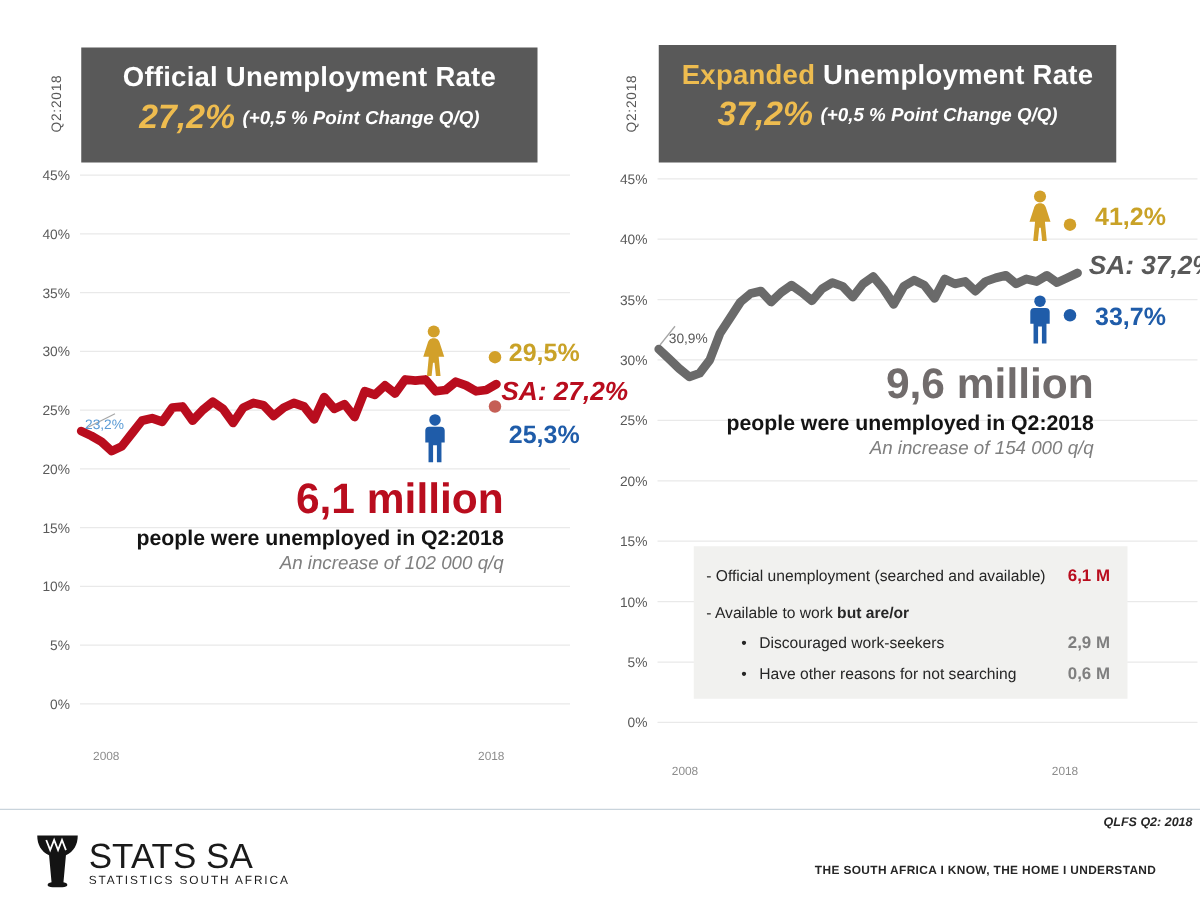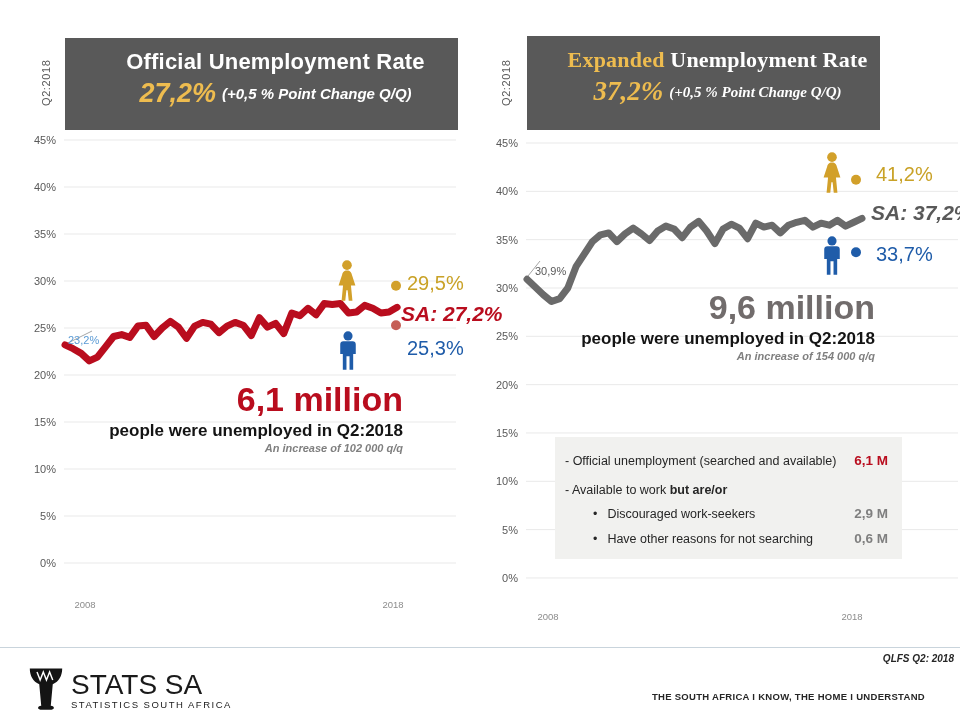--- a/index.html
+++ b/index.html
@@ -1,36 +1,36 @@
 <!DOCTYPE html>
 <html style="--red: #b90d1e; --gold: #c9a227; --goldb: #eebc4f; --goldi: #d2a02a; --blue: #1f5ca9; --lblue: #5b9bd5; --dkgray: #595959; --graytxt: #716c6c;"><head>
 <meta charset="utf-8">
 <style>
   html,body{margin:0;padding:0;background:#ffffff;}
   .slide{position:relative;width:960px;height:720px;background:#fff;overflow:hidden;
          font-family:"Liberation Sans",sans-serif;}
   .vlabel{position:absolute;font-size:11px;color:#595959;letter-spacing:.6px;
           transform:rotate(-90deg);transform-origin:0 0;white-space:nowrap;}
-  .hdr{position:absolute;background:var(--dkgray);color:#fff;text-align:center;padding-left:28px;}
+  .hdr{position:absolute;background:var(--dkgray);color:#fff;text-align:center;}
   .hdr .t1{font-size:22px;font-weight:bold;margin-top:11px;letter-spacing:.2px;}
   .hdr .t2{font-size:15px;font-weight:bold;font-style:italic;margin-top:3px;}
   .hdr .rate{font-size:27px;font-weight:bold;font-style:italic;color:var(--goldb);
              vertical-align:-3px;margin-right:6px;}
   .gold-word{color:var(--goldb);}
   .chart{position:absolute;}
   .chart svg{position:absolute;left:0;top:0;}
   .ann{position:absolute;white-space:nowrap;}
-  .val{font-size:20px;font-weight:normal;}
+  .val{font-size:20px;font-weight:bold;}
   .sa{font-size:21px;font-weight:bold;font-style:italic;}
   .tiny{font-size:11px;margin-top:19px;}
   .person{position:absolute;}
   .million{position:absolute;text-align:right;}
   .m1{font-size:34px;font-weight:bold;line-height:1.05;}
   .m2{font-size:17px;font-weight:bold;color:#141414;margin-top:3px;}
-  .m3{font-size:11px;font-weight:bold;font-style:italic;color:#7f7f7f;margin-top:1px;}
+  .m3{font-size:15px;font-weight:normal;font-style:italic;color:#7f7f7f;margin-top:1px;}
   .tbl{position:absolute;width:347px;}
   .tbl .th{background:var(--dkgray);color:#fff;font-size:12.5px;height:30px;line-height:30px;
            padding-left:13px;}
   .tbl .tb{background:#f1f1ef;padding:8px 14px 13px 10px;}
   .trow{display:flex;justify-content:space-between;align-items:baseline;
         font-size:12.5px;color:#262626;}
   .trow .v{font-size:13.5px;font-weight:bold;color:#7f7f7f;}
   .trow .v.red{color:var(--red);}
   .indent{padding-left:28px;}
   .bullet{margin-right:10px;}
@@ -114,21 +114,21 @@
 
     <div class="million" style="left:60px;top:252px;width:343px;">
       <div class="m1" style="color:var(--red);">6,1 million</div>
       <div class="m2">people were unemployed in Q2:2018</div>
       <div class="m3">An increase of 102 000 q/q</div>
     </div>
   </div>
 
   <div class="vlabel" style="left:500px;top:106px;">Q2:2018</div>
 
-  <div class="hdr" style="left:527px;top:36px;width:325px;height:94px;font-family:Liberation Serif, serif;">
+  <div class="hdr" style="left:527px;top:36px;width:366px;height:94px;">
     <div class="t1"><span class="gold-word">Expanded</span><span> Unemployment Rate</span></div>
     <div class="t2">
       <span class="rate">37,2%</span><span>(+0,5 % Point Change Q/Q)</span>
     </div>
   </div>
 
   <div class="chart" style="left:480px;top:130px;width:480px;height:510px;">
     <svg id="chart-right-svg" width="480" height="510">
         <line x1="46" y1="13" x2="478" y2="13" stroke="#e9e9e9" stroke-width="1"></line>
         <text x="38" y="17" text-anchor="end" font-size="11" fill="#595959" font-family="&quot;Liberation Sans&quot;,sans-serif">45%</text>

